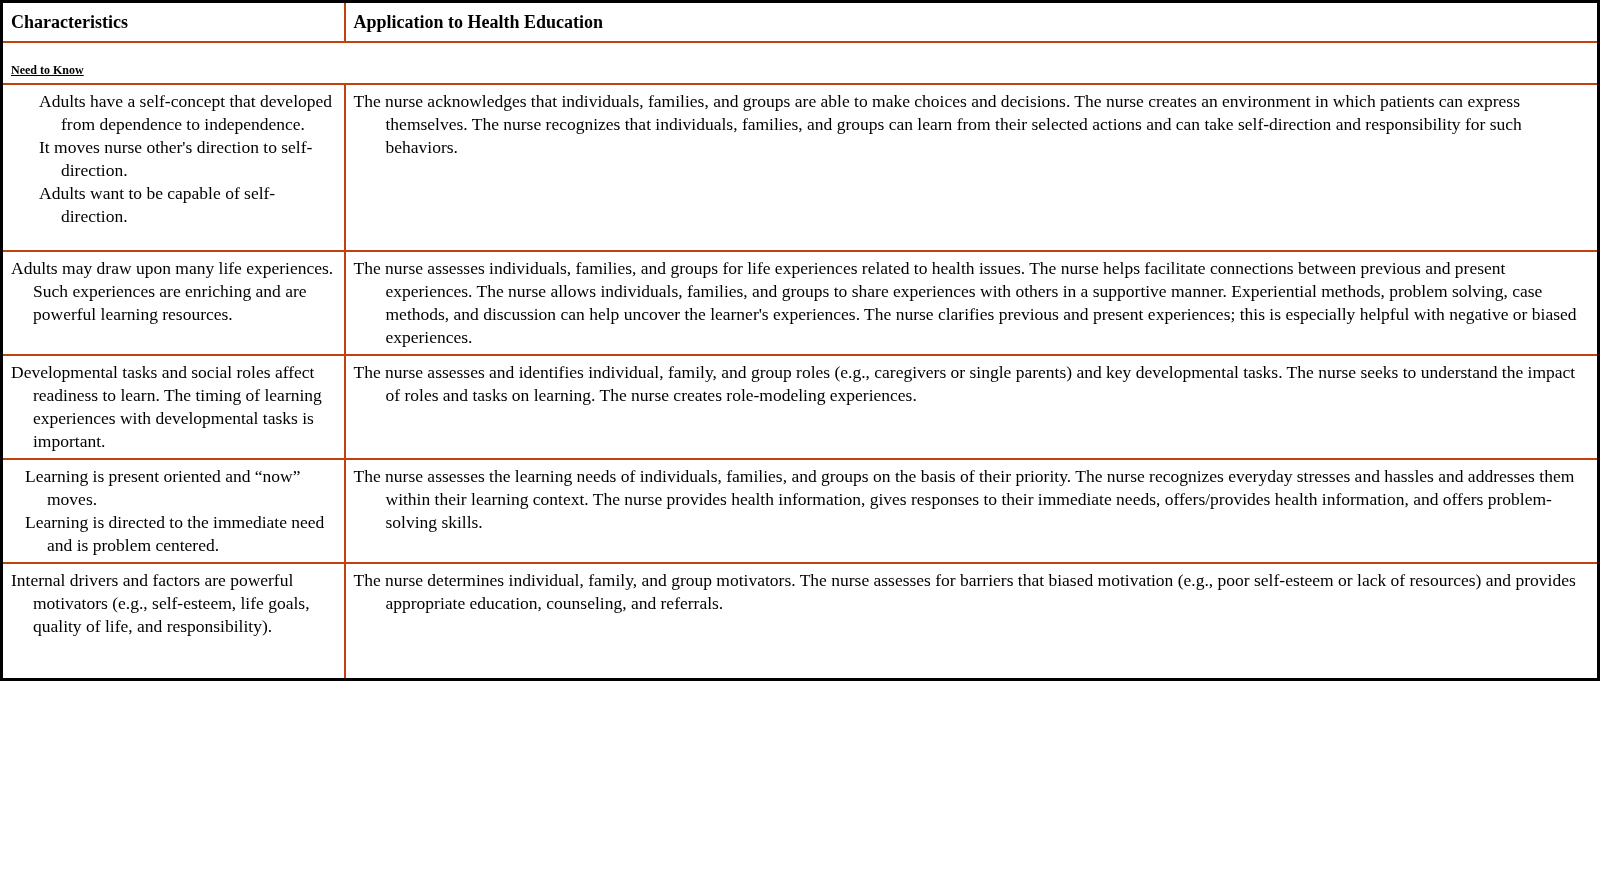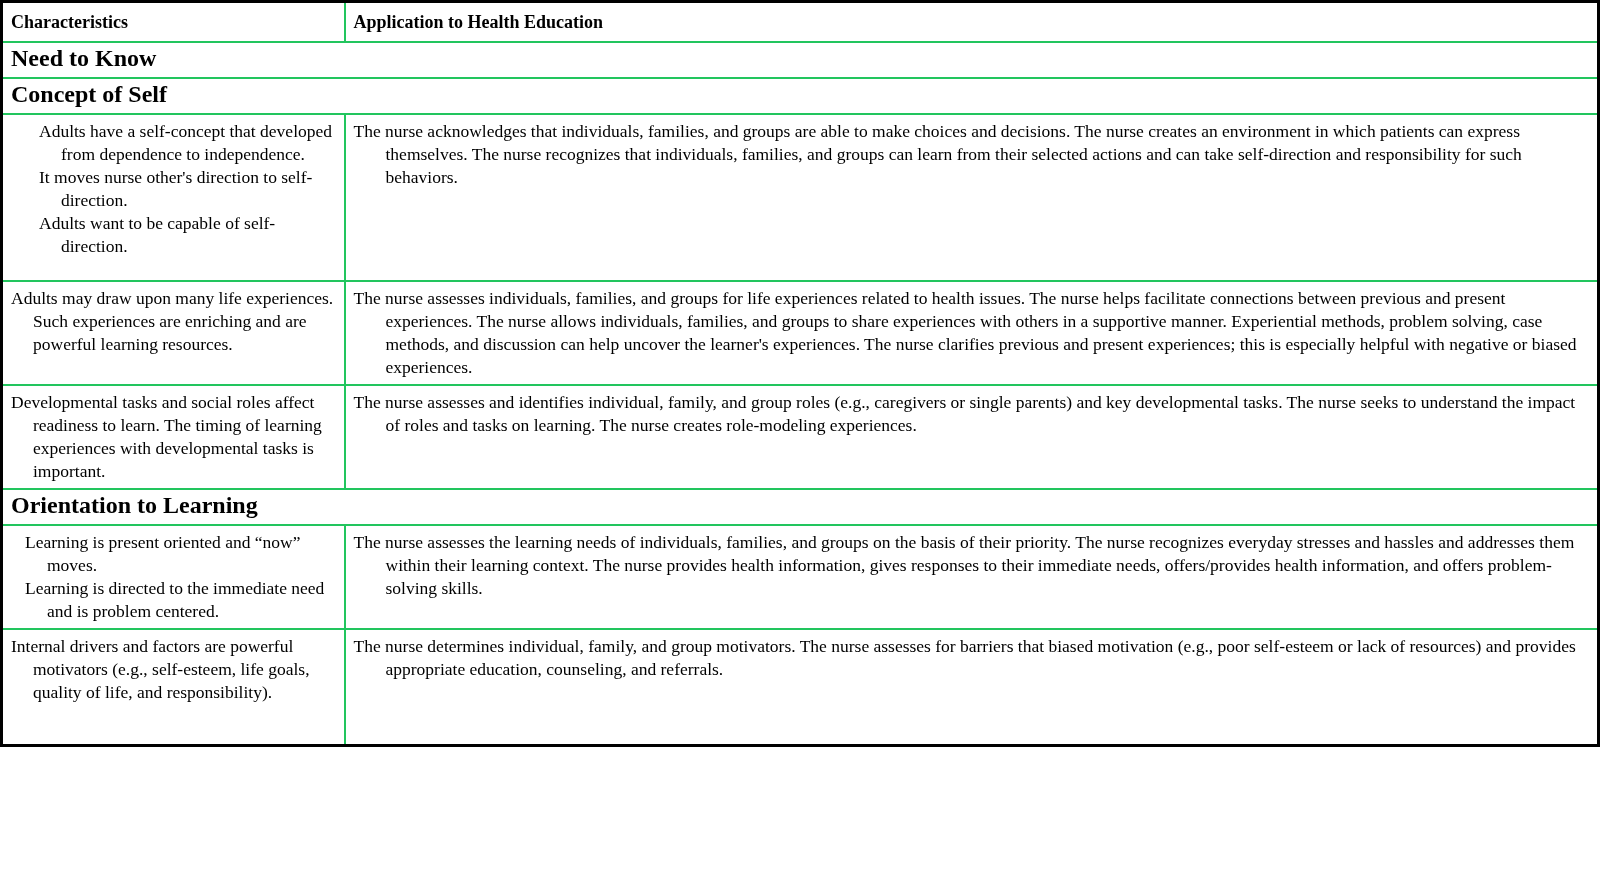--- a/index.html
+++ b/index.html
@@ -15,42 +15,43 @@
   }
   table.doc-table {
     width: 1600px;
     border-collapse: collapse;
     table-layout: fixed;
     font-family: "Liberation Serif", serif;
     color: #000000;
     border: 3px solid #000000;
   }
   table.doc-table td, table.doc-table th {
-    border: 2px solid #22c55e;
+    border: 2px solid #c2410c;
     vertical-align: top;
     padding: 5px 8px;
     box-sizing: border-box;
     overflow: hidden;
   }
   
   th.no-div-right { border-right: hidden; }
   th.no-div-left  { border-left: hidden; }
 
   tr.col-header th {
     text-align: left;
     font-size: 18px;
     font-weight: bold;
     height: 40px;
     padding-top: 9px;
   }
   tr.section-row td {
     font-weight: bold;
-    font-size: 24px;
+    font-size: 12px;
     height: 33px;
-    padding-top: 2px;
+    padding-top: 20px;
+    text-decoration: underline;
   }
   tr.content-row td {
     font-size: 17.5px;
     line-height: 23px;
   }
   .para {
     margin: 0;
     padding-left: 22px;
     text-indent: -22px;
   }
@@ -87,23 +88,20 @@
     <tbody>
         <tr class="col-header">
       <th class="no-div-right">Characteristics</th>
       <th class="no-div-left">Application to Health Education</th>
     </tr>
 
     <tr class="section-row">
       <td colspan="2">Need to Know</td>
     </tr>
 
-    <tr class="section-row">
-      <td colspan="2">Concept of Self</td>
-    </tr>
     <tr class="content-row rh-concept">
       <td class="chars indented">
         <p class="para">Adults have a self-concept that developed from dependence to independence.</p>
         <p class="para">It moves nurse other's direction to self-direction.</p>
         <p class="para">Adults want to be capable of self-direction.</p>
       </td>
       <td class="app">
         <p class="para">The nurse acknowledges that individuals, families, and groups are able to make choices and decisions. The nurse creates an environment in which patients can express themselves. The nurse recognizes that individuals, families, and groups can learn from their selected actions and can take self-direction and responsibility for such behaviors.</p>
       </td>
     </tr>
@@ -119,23 +117,20 @@
 
     <tr class="content-row rh-readiness">
       <td class="chars">
         <p class="para">Developmental tasks and social roles affect readiness to learn. The timing of learning experiences with developmental tasks is important.</p>
       </td>
       <td class="app">
         <p class="para">The nurse assesses and identifies individual, family, and group roles (e.g., caregivers or single parents) and key developmental tasks. The nurse seeks to understand the impact of roles and tasks on learning. The nurse creates role-modeling experiences.</p>
       </td>
     </tr>
 
-    <tr class="section-row">
-      <td colspan="2">Orientation to Learning</td>
-    </tr>
     <tr class="content-row rh-orientation">
       <td class="chars indented-sm">
         <p class="para">Learning is present oriented and “now” moves.</p>
         <p class="para">Learning is directed to the immediate need and is problem centered.</p>
       </td>
       <td class="app">
         <p class="para">The nurse assesses the learning needs of individuals, families, and groups on the basis of their priority. The nurse recognizes everyday stresses and hassles and addresses them within their learning context. The nurse provides health information, gives responses to their immediate needs, offers/provides health information, and offers problem-solving skills.</p>
       </td>
     </tr>
 

